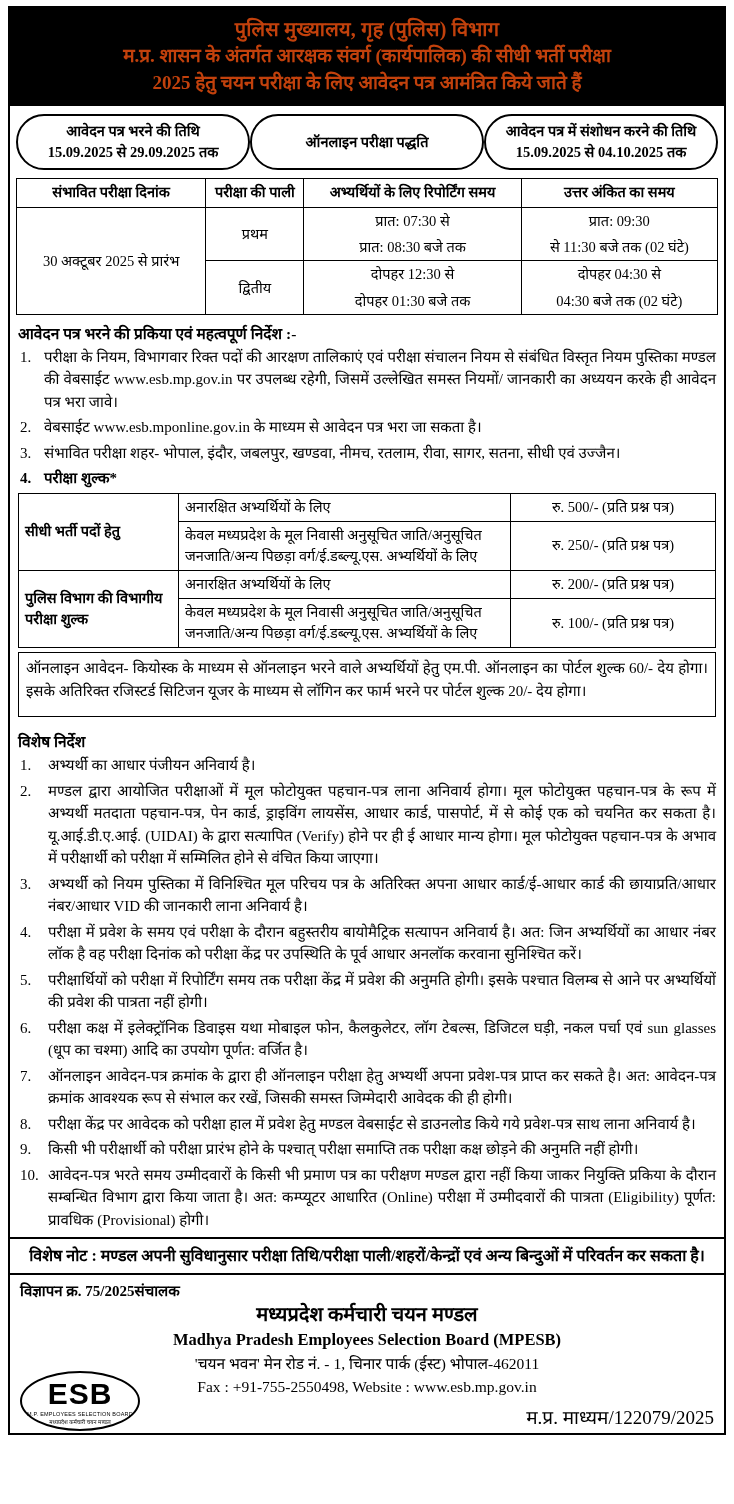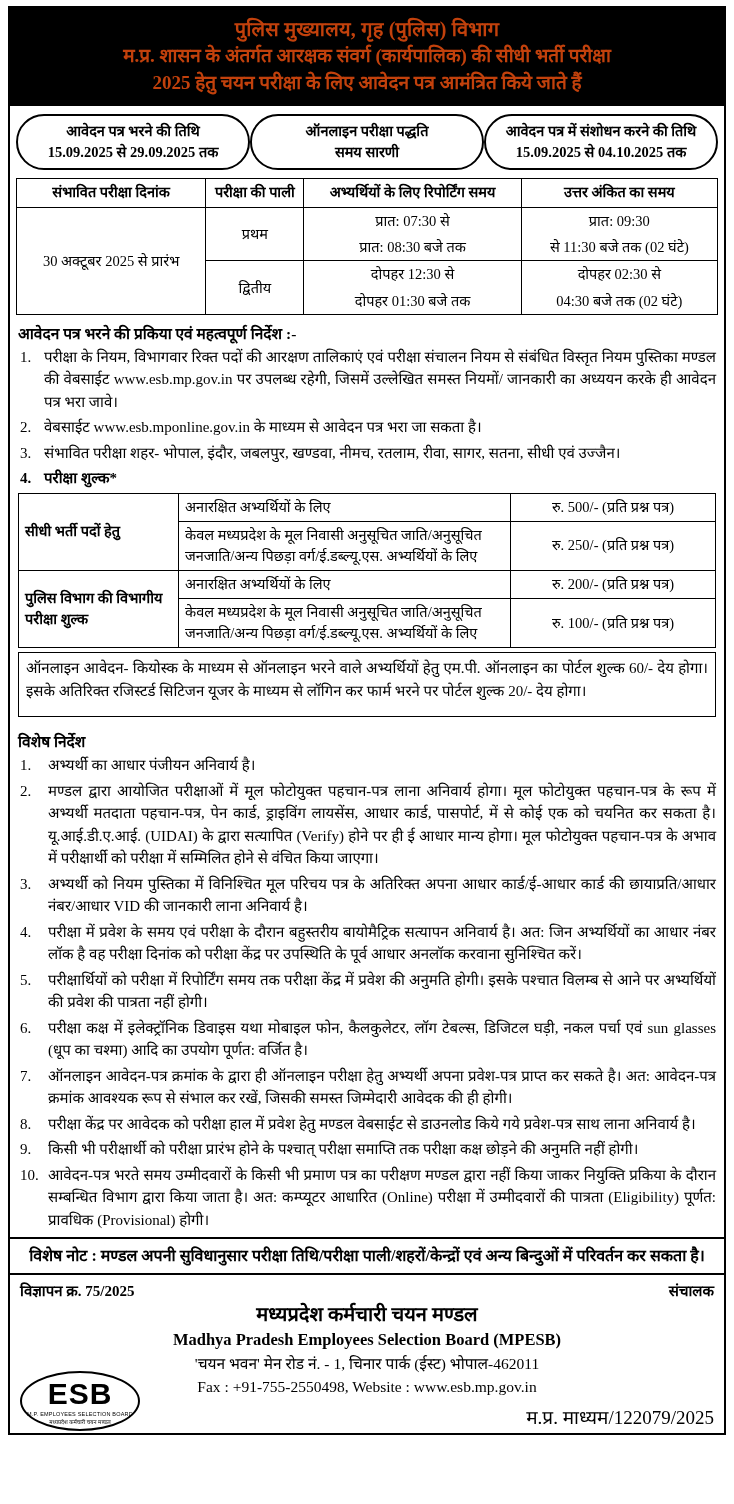--- a/index.html
+++ b/index.html
@@ -145,21 +145,21 @@
     border-bottom: 2px solid #000;
     text-align: center;
     font-size: 16px;
     font-weight: bold;
     line-height: 1.5;
     padding: 5px 10px;
     margin: 6px 0 0 0;
   }
   .ad-row {
     display: flex;
-    justify-content: space-between;
+    justify-content: flex-start;
     font-size: 15px;
     font-weight: bold;
     padding: 5px 10px 0 10px;
   }
   .footer {
     text-align: center;
     padding: 0 10px 6px 10px;
   }
   .footer .f1 { font-size: 20px; font-weight: bold; line-height: 1.4; }
   .footer .f2 { font-size: 16.5px; font-weight: bold; line-height: 1.45; }
@@ -217,21 +217,20 @@
       <div class="l2 hindi">2025 हेतु चयन परीक्षा के लिए आवेदन पत्र आमंत्रित किये जाते हैं</div>
     </div>
 
     <div class="bubbles">
       <div class="bubble">
         <div class="hindi">आवेदन पत्र भरने की तिथि</div>
         <div class="hindi">15.09.2025 से 29.09.2025 तक</div>
       </div>
       <div class="bubble">
         <div class="hindi">ऑनलाइन परीक्षा पद्धति</div>
-        <div class="hindi">समय सारणी</div>
       </div>
       <div class="bubble">
         <div class="hindi">आवेदन पत्र में संशोधन करने की तिथि</div>
         <div class="hindi">15.09.2025 से 04.10.2025 तक</div>
       </div>
     </div>
 
     <table class="bordered schedule">
       <thead>
         <tr>
@@ -248,21 +247,21 @@
           <td class="nb">प्रात: 07:30 से</td>
           <td class="nb">प्रात: 09:30</td>
         </tr>
         <tr>
           <td class="nt">प्रात: 08:30 बजे तक</td>
           <td class="nt">से 11:30 बजे तक (02 घंटे)</td>
         </tr>
         <tr>
           <td rowspan="2">द्वितीय</td>
           <td class="nb">दोपहर 12:30 से</td>
-          <td class="nb">दोपहर 02:30 से</td>
+          <td class="nb">दोपहर 04:30 से</td>
         </tr>
         <tr>
           <td class="nt">दोपहर 01:30 बजे तक</td>
           <td class="nt">04:30 बजे तक (02 घंटे)</td>
         </tr>
       </tbody>
     </table>
 
     <div class="sec-title hindi">आवेदन पत्र भरने की प्रकिया एवं महत्वपूर्ण निर्देश :-</div>
     <ol class="plain">

